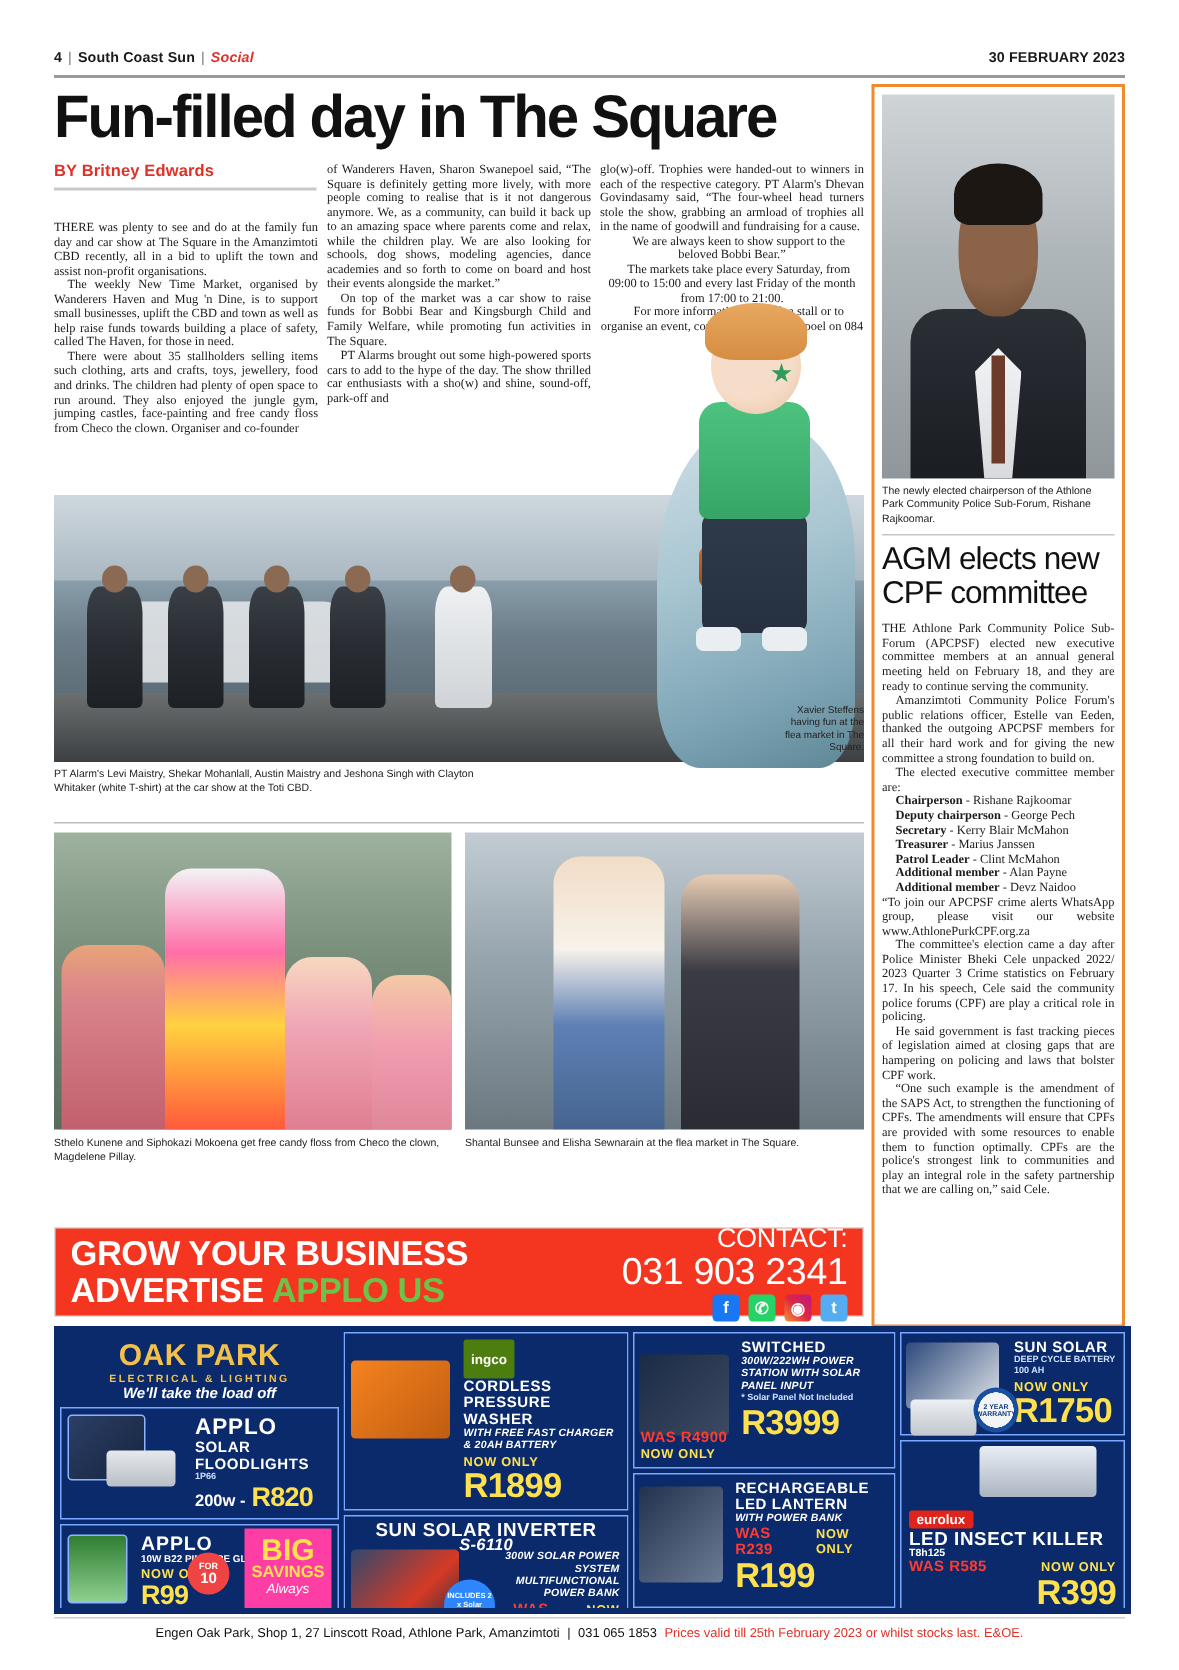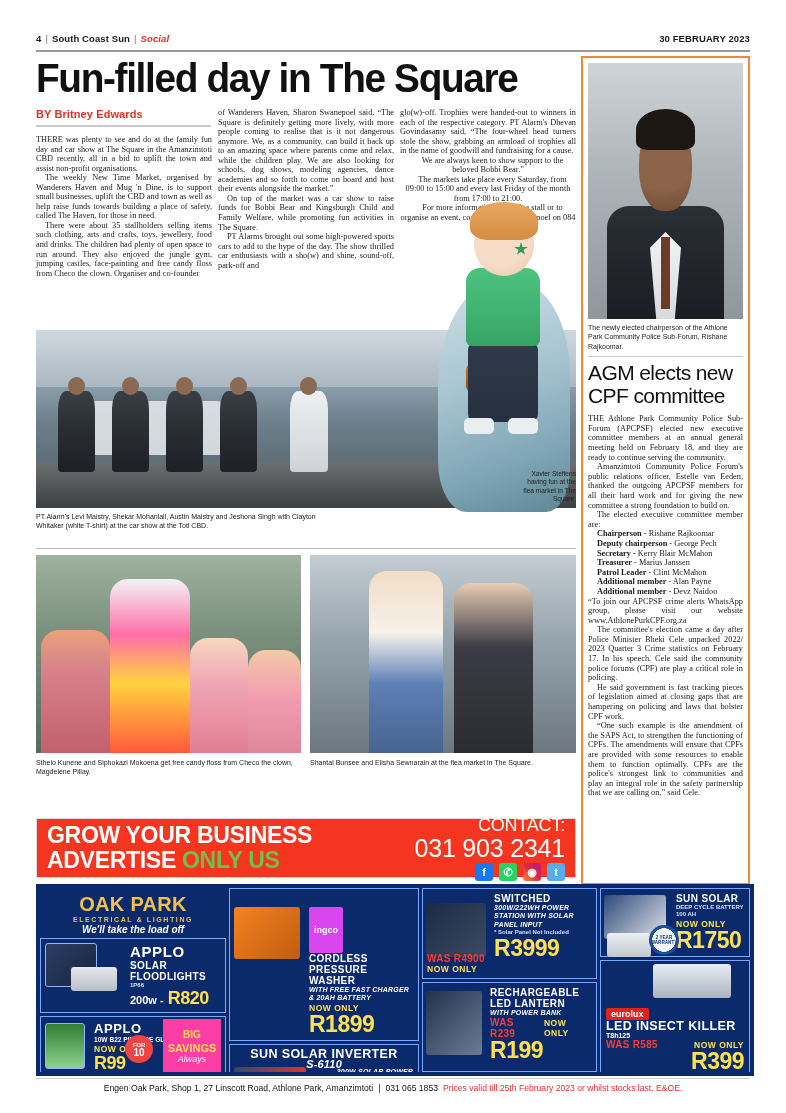--- a/index.html
+++ b/index.html
@@ -45,21 +45,21 @@
   
   .col {
     position:absolute;
     font-family:"Liberation Serif", serif;
     font-size:8.3px; line-height:9.55px; color:#1a1a1a;
     text-align:justify;
   }
   .col p { text-indent:9px; margin:0; }
   .col p.first { text-indent:0; }
 
-  #col1 { left:36px; top:135px; width:176px; }
+  #col1 { left:36px; top:147px; width:176px; }
   #col2 { left:218px; top:108px; width:176px; }
   #col3 { left:400px; top:108px; width:176px; }
   #col3 p { text-align:center; }
   #col3 p.just { text-align:justify; }
 
   
   .photo-carshow {
     position:absolute; left:36px; top:330px; width:540px; height:178px;
     background:linear-gradient(180deg,#b9c6cf 0%,#8fa3b0 28%,#6d7f8b 52%,#4e5b63 100%);
     overflow:hidden;
@@ -230,32 +230,32 @@
 
   .prod { flex:1; border:1px solid #7aa7ff; position:relative; padding:4px 5px; color:#fff; }
   .prod .title { font-size:10px; font-weight:700; letter-spacing:0.4px; line-height:11px; }
   .prod .title.big { font-size:12.5px; }
   .prod .desc { font-size:7px; font-style:italic; font-weight:700; line-height:8.4px; letter-spacing:0.2px; }
   .prod .small { font-size:6px; font-weight:700; line-height:7.4px; color:#cfe0ff; }
   .prod .nowonly { font-size:8.5px; font-weight:700; color:#ffe14d; letter-spacing:0.5px; }
   .prod .price { font-size:23px; font-weight:700; color:#ffe14d; line-height:23px; letter-spacing:-0.5px; }
   .prod .price.sm { font-size:18px; line-height:19px; }
   .prod .was { font-size:10px; font-weight:700; color:#ff3b2f; letter-spacing:0.3px; }
-  .prod .brand-ingco { background:#d946ef; color:#fff; font-size:9px; font-weight:700;
-    padding:18px 5px; border-radius:2px; display:inline-block;margin-top:14px; }
+  .prod .brand-ingco { background:#4d7c0f; color:#fff; font-size:9px; font-weight:700;
+    padding:8px 5px; border-radius:2px; display:inline-block; }
   .prod .brand-eurolux { background:#e0241b; color:#fff; font-size:9px; font-weight:700;
     padding:1px 5px; border-radius:2px; display:inline-block; }
   .prod .imgbox { position:absolute; border-radius:3px; }
 
   .applo-title { color:#fff; font-size:15px; font-weight:700; letter-spacing:0.6px; }
   .bigsave {
     position:absolute; right:4px; bottom:4px; width:58px; height:54px; background:#ff3ea5;
     display:flex; flex-direction:column; align-items:center; justify-content:center;
   }
-  .bigsave .b { color:#ffe14d; font-size:10px; font-weight:700; line-height:15px; }
+  .bigsave .b { color:#ffe14d; font-size:20px; font-weight:700; line-height:15px; }
   .bigsave .s { color:#ffe14d; font-size:11px; font-weight:700; line-height:12px; }
   .bigsave .a { color:#fff; font-size:9px; font-style:italic; }
   .forten {
     position:absolute; width:28px; height:28px; border-radius:50%; background:#ef4444;
     display:flex; flex-direction:column; align-items:center; justify-content:center;
     color:#fff; font-size:6px; font-weight:700; line-height:7px;
   }
   .includes {
     position:absolute; width:34px; height:34px; border-radius:50%; background:#2e86ff;
     display:flex; align-items:center; justify-content:center; text-align:center;
@@ -387,21 +387,21 @@
       <p class="first">“To join our APCPSF crime alerts WhatsApp group, please visit our website www.AthlonePurkCPF.org.za</p>
       <p>The committee's election came a day after Police Minister Bheki Cele unpacked 2022/ 2023 Quarter 3 Crime statistics on February 17. In his speech, Cele said the community police forums (CPF) are play a critical role in policing.</p>
       <p>He said government is fast tracking pieces of legislation aimed at closing gaps that are hampering on policing and laws that bolster CPF work.</p>
       <p>“One such example is the amendment of the SAPS Act, to strengthen the functioning of CPFs. The amendments will ensure that CPFs are provided with some resources to enable them to function optimally. CPFs are the police's strongest link to communities and play an integral role in the safety partnership that we are calling on,” said Cele.</p>
     </div>
   </div>
 
   <div class="grow-banner">
     <div class="grow-left">
       <div class="l1">GROW YOUR BUSINESS</div>
-      <div class="l2"><span>ADVERTISE </span><span class="green">ONLY US</span></div>
+      <div class="l2"><span>ADVERTISE </span><span class="green">APPLO US</span></div>
     </div>
     <div class="grow-right">
       <div class="contact">CONTACT:</div>
       <div class="phone">031 903 2341</div>
       <div class="socials">
         <span class="sicon fb">f</span>
         <span class="sicon wa">✆</span>
         <span class="sicon ig">◉</span>
         <span class="sicon tw">t</span>
       </div>

